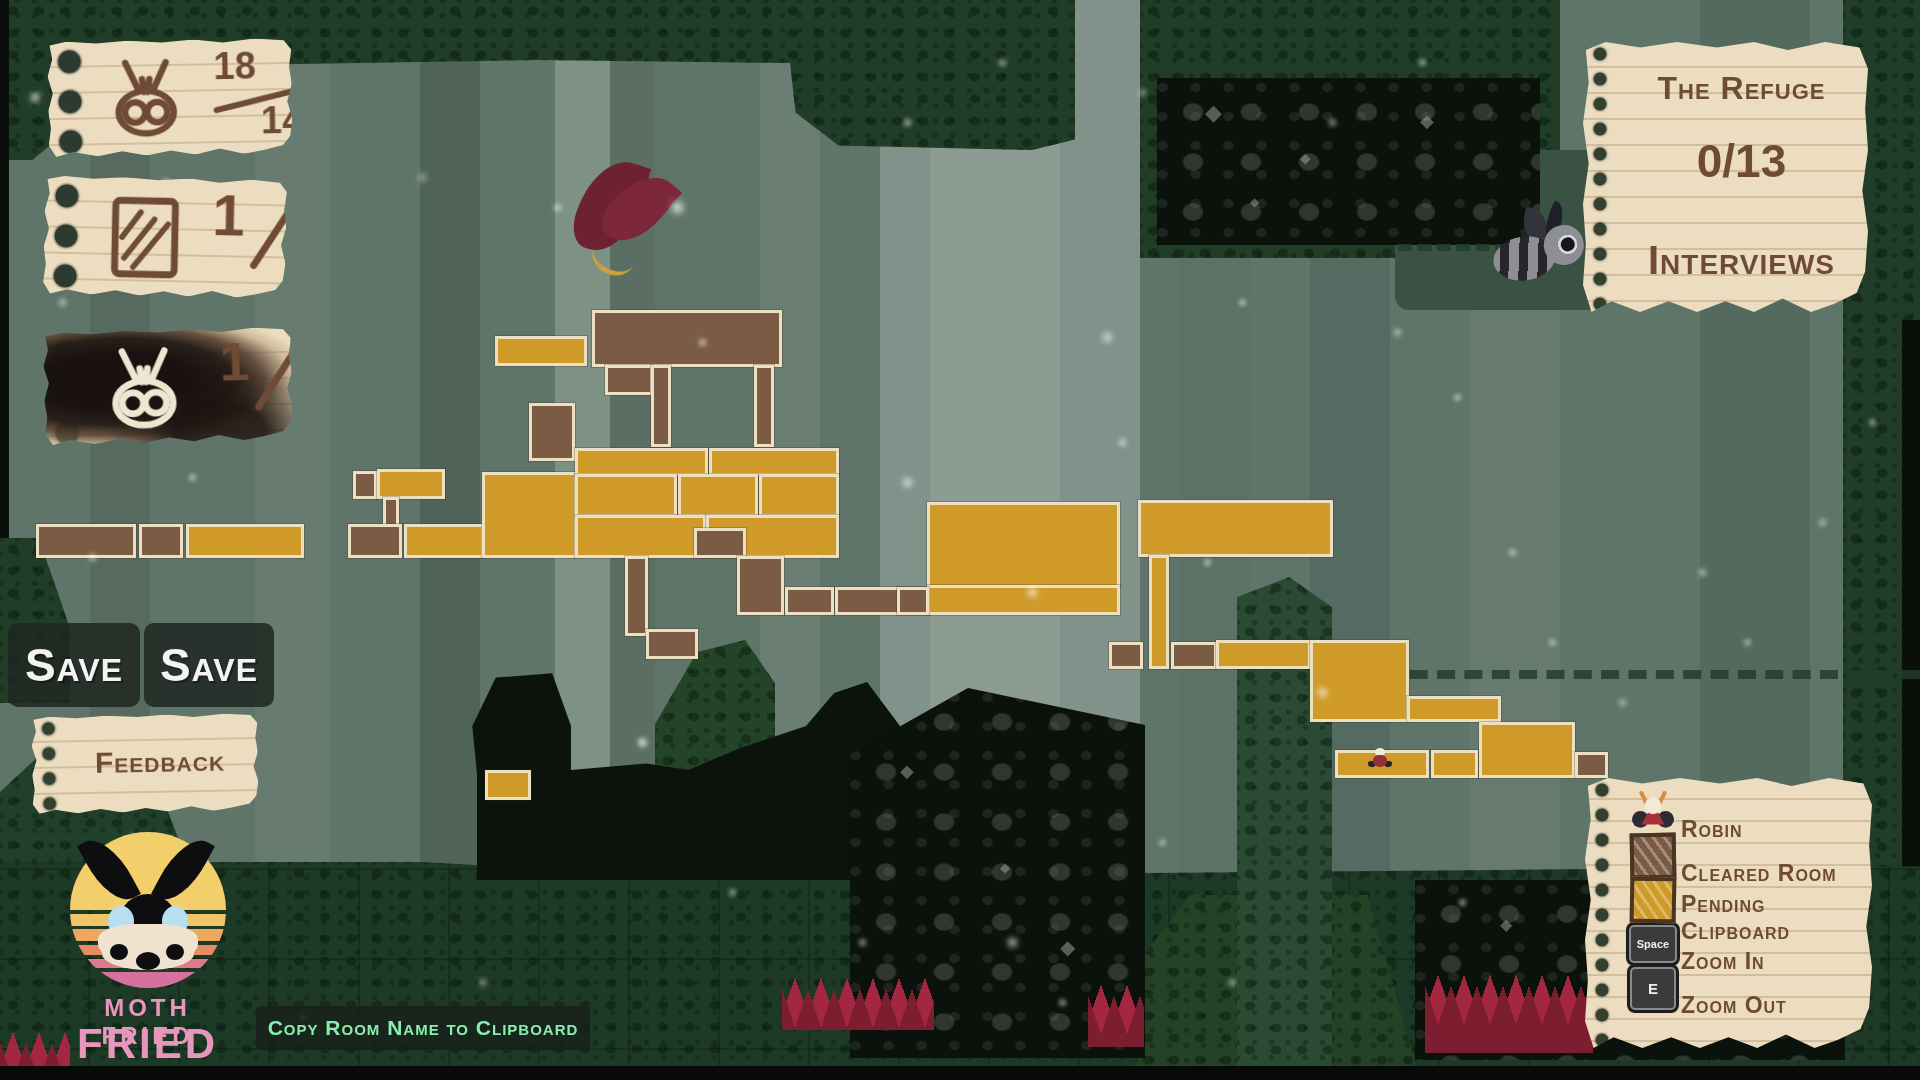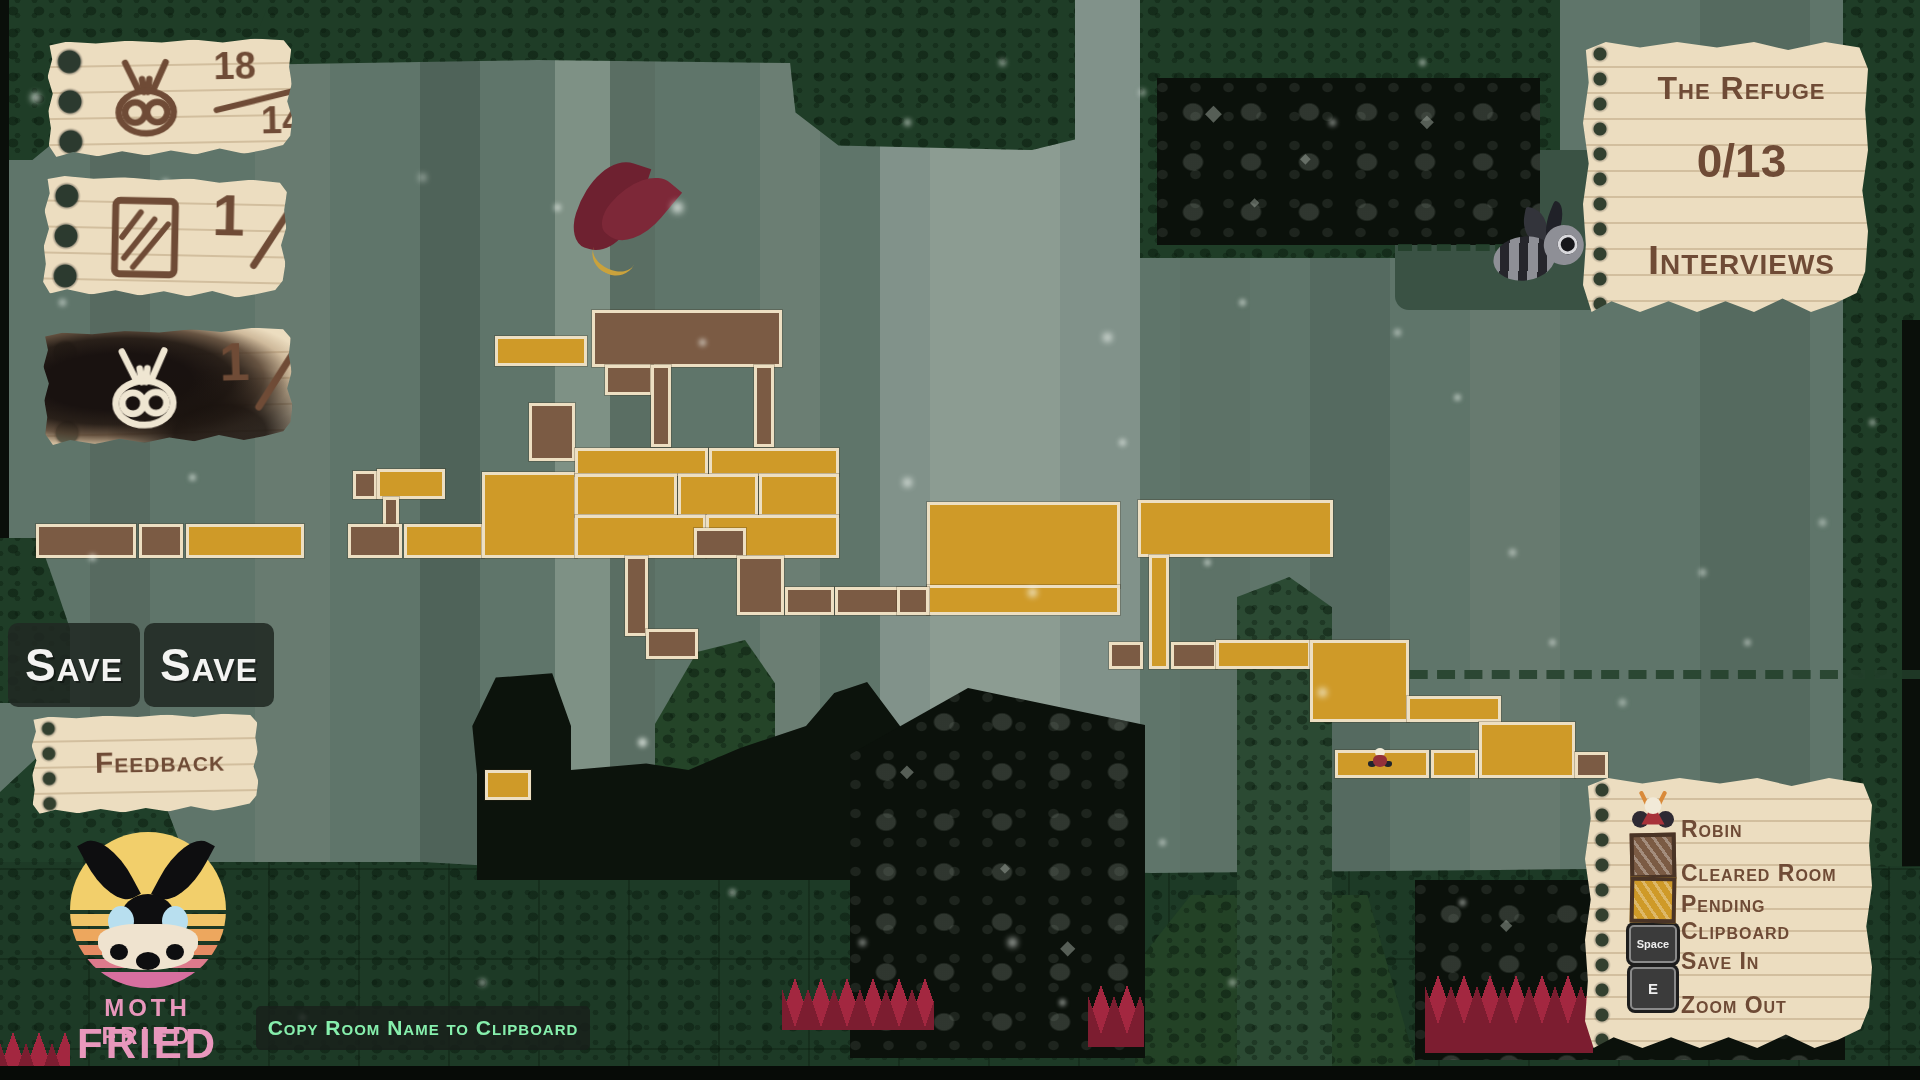--- a/index.html
+++ b/index.html
@@ -384,21 +384,21 @@
       <div class="legend-row">
         <span class="legend-ico">
             <span class="swatch" style="background-color:#cf9a28;transform:rotate(1deg);"></span>
           </span>
         <span class="legend-label sc">Pending Clipboard</span>
       </div>
       <div class="legend-row">
         <span class="legend-ico">
             <span class="keycap" style="font-size:11px;">Space</span>
           </span>
-        <span class="legend-label sc">Save In</span>
+        <span class="legend-label sc">Zoom In</span>
       </div>
       <div class="legend-row">
         <span class="legend-ico">
             <span class="keycap" style="font-size:15px;">E</span>
           </span>
         <span class="legend-label sc">Zoom Out</span>
       </div>
     </div>
   </div>
 

